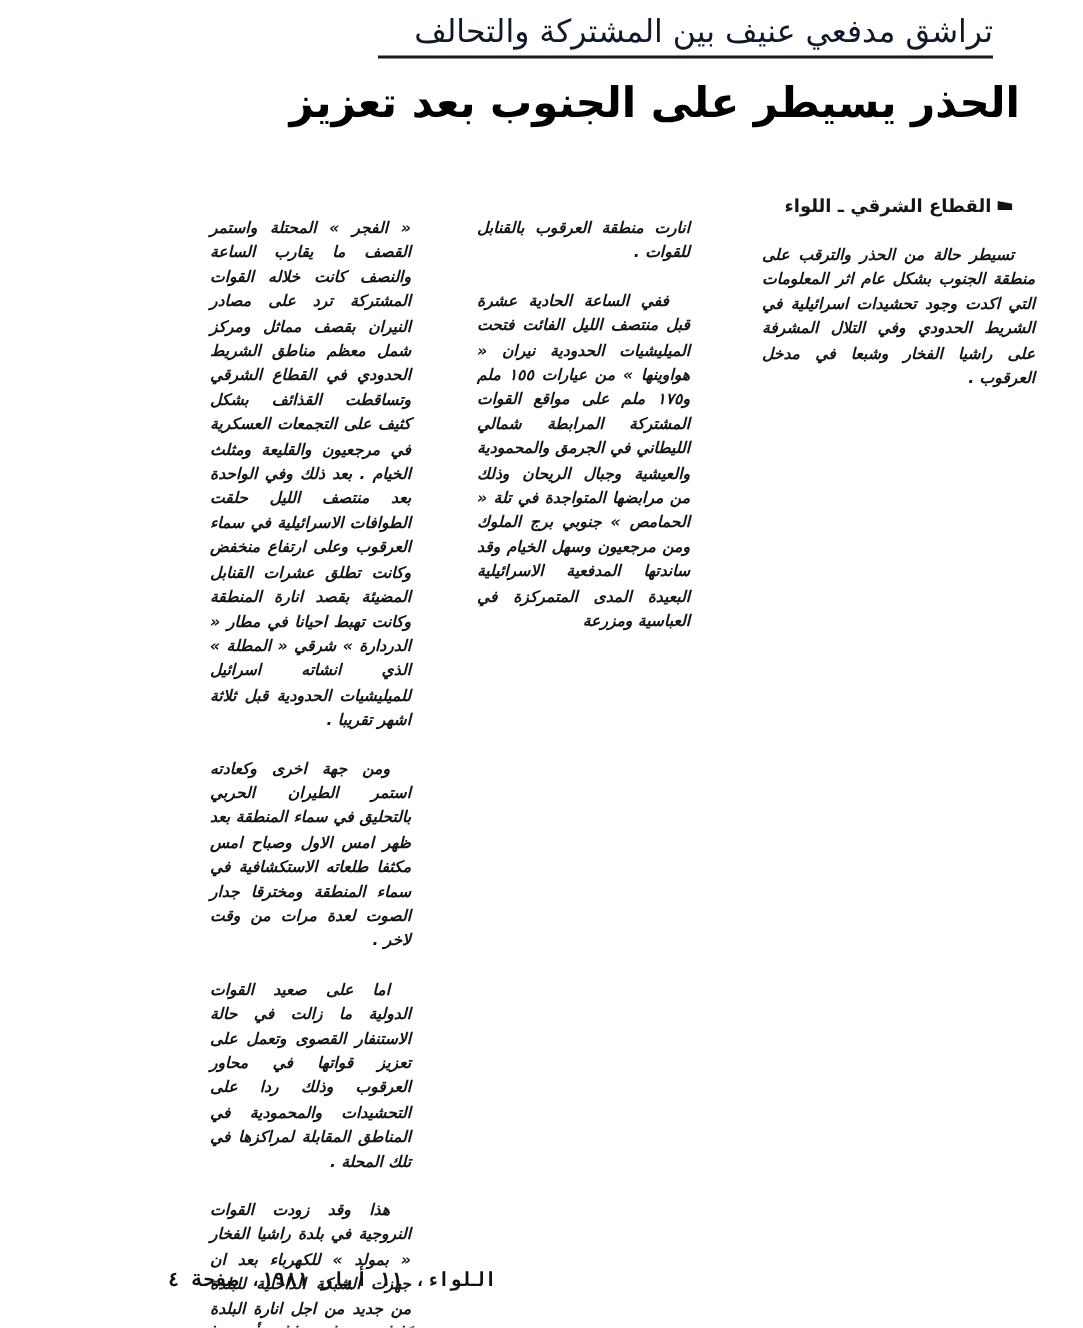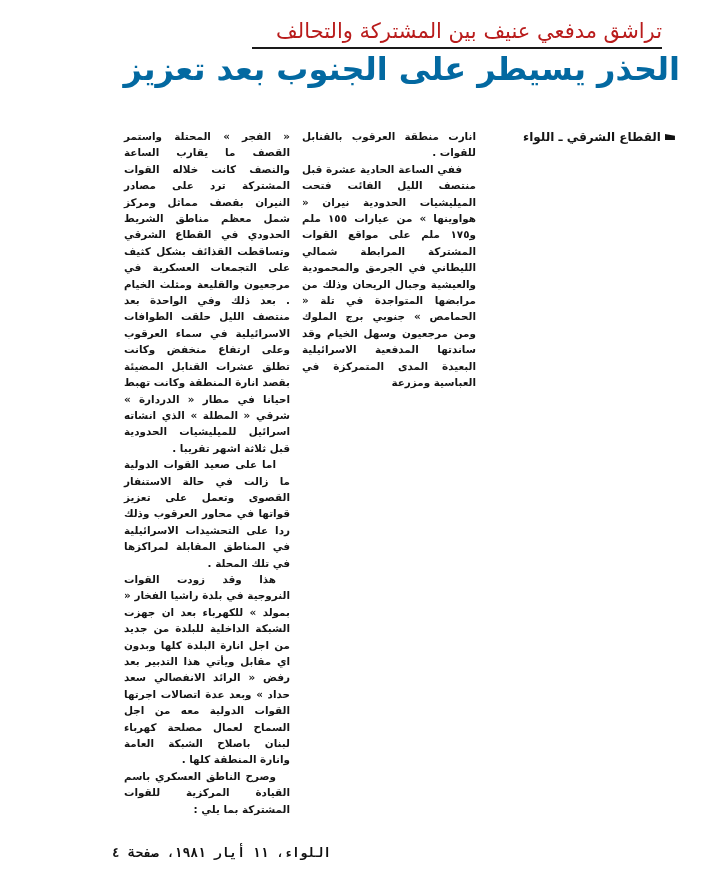--- a/index.html
+++ b/index.html
@@ -10,59 +10,59 @@
     body {
       width: 722px;
       height: 885px;
       position: relative;
       overflow: hidden;
       color: #111111;
       font-family: "DejaVu Sans", "Liberation Sans", sans-serif;
     }
     .kicker {
       position: absolute;
-      top: 17px;
+      top: 7px;
       right: 60px;
       width: 410px;
       text-align: right;
       font-family: "DejaVu Sans", sans-serif;
       font-size: 21px;
       line-height: 28px;
-      color: #b91c1c;
+      color: #0f172a;
       border-bottom: 2px solid #1a1a1a;
       padding-bottom: 2px;
       white-space: nowrap;
     }
     .headline {
       position: absolute;
       top: 50px;
       right: 42px;
       width: 600px;
       text-align: right;
       font-family: "DejaVu Sans", sans-serif;
       font-weight: bold;
-      font-size: 32px;
+      font-size: 28px;
       line-height: 38px;
-      color: #0369a1;
+      color: #000000;
       letter-spacing: 0.5px;
     }
     .headline .line { display: block; white-space: nowrap; }
 
     .col {
       position: absolute;
       top: 128px;
       text-align: justify;
       text-align-last: right;
       font-family: "DejaVu Sans", sans-serif;
       font-weight: bold;
       font-size: 10.4px;
       line-height: 16.4px;
       color: #151515;
     }
-    .col p { margin: 0; }
+    .col p { margin: 16px; font-style: italic; }
     .col p.indent { text-indent: 14px; }
     .col-right  { right: 16px;  width: 214px; }
     .col-middle { right: 246px; width: 174px; }
     .col-left   { right: 432px; width: 166px; }
 
     .byline {
       display: flex;
       align-items: center;
       gap: 4px;
       font-size: 12px;
@@ -98,28 +98,30 @@
 
 <h1 class="headline" style="margin:0;">
   <span class="line">الحذر يسيطر على الجنوب بعد تعزيز</span>
 </h1>
 
 <div class="col col-right">
   <div class="byline">
     <span class="flag"></span>
     <span>القطاع الشرقي ـ اللواء</span>
   </div>
+  <p class="indent">تسيطر حالة من الحذر والترقب على منطقة الجنوب بشكل عام اثر المعلومات التي اكدت وجود تحشيدات اسرائيلية في الشريط الحدودي وفي التلال المشرفة على راشيا الفخار وشبعا في مدخل العرقوب .</p>
 </div>
 
 <div class="col col-middle">
   <p>انارت منطقة العرقوب بالقنابل للقوات .</p>
   <p class="indent">ففي الساعة الحادية عشرة قبل منتصف الليل الفائت فتحت الميليشيات الحدودية نيران « هواوينها » من عيارات ١٥٥ ملم و١٧٥ ملم على مواقع القوات المشتركة المرابطة شمالي الليطاني في الجرمق والمحمودية والعيشية وجبال الريحان وذلك من مرابضها المتواجدة في تلة « الحمامص » جنوبي برج الملوك ومن مرجعيون وسهل الخيام وقد ساندتها المدفعية الاسرائيلية البعيدة المدى المتمركزة في العباسية ومزرعة</p>
 </div>
 
 <div class="col col-left">
   <p>« الفجر » المحتلة واستمر القصف ما يقارب الساعة والنصف كانت خلاله القوات المشتركة ترد على مصادر النيران بقصف مماثل ومركز شمل معظم مناطق الشريط الحدودي في القطاع الشرقي وتساقطت القذائف بشكل كثيف على التجمعات العسكرية في مرجعيون والقليعة ومثلث الخيام . بعد ذلك وفي الواحدة بعد منتصف الليل حلقت الطوافات الاسرائيلية في سماء العرقوب وعلى ارتفاع منخفض وكانت تطلق عشرات القنابل المضيئة بقصد انارة المنطقة وكانت تهبط احيانا في مطار « الدردارة » شرقي « المطلة » الذي انشاته اسرائيل للميليشيات الحدودية قبل ثلاثة اشهر تقريبا .</p>
-  <p class="indent">اما على صعيد القوات الدولية ما زالت في حالة الاستنفار القصوى وتعمل على تعزيز قواتها في محاور العرقوب وذلك ردا على التحشيدات الاسرائيلية في المناطق المقابلة لمراكزها في تلك المحلة .</p>
+  <p class="indent">ومن جهة اخرى وكعادته استمر الطيران الحربي بالتحليق في سماء المنطقة بعد ظهر امس الاول وصباح امس مكثفا طلعاته الاستكشافية في سماء المنطقة ومخترقا جدار الصوت لعدة مرات من وقت لاخر .</p>
+  <p class="indent">اما على صعيد القوات الدولية ما زالت في حالة الاستنفار القصوى وتعمل على تعزيز قواتها في محاور العرقوب وذلك ردا على التحشيدات والمحمودية في المناطق المقابلة لمراكزها في تلك المحلة .</p>
   <p class="indent">هذا وقد زودت القوات النروجية في بلدة راشيا الفخار « بمولد » للكهرباء بعد ان جهزت الشبكة الداخلية للبلدة من جديد من اجل انارة البلدة كلها وبدون اي مقابل ويأتي هذا التدبير بعد رفض « الرائد الانفصالي سعد حداد » وبعد عدة اتصالات اجرتها القوات الدولية معه من اجل السماح لعمال مصلحة كهرباء لبنان باصلاح الشبكة العامة وانارة المنطقة كلها .</p>
   <p class="indent">وصرح الناطق العسكري باسم القيادة المركزية للقوات المشتركة بما يلي :</p>
 
 </div>
 
 <div class="footer">اللواء، ١١ أيار ١٩٨١، صفحة ٤</div>
 
 </body></html>

